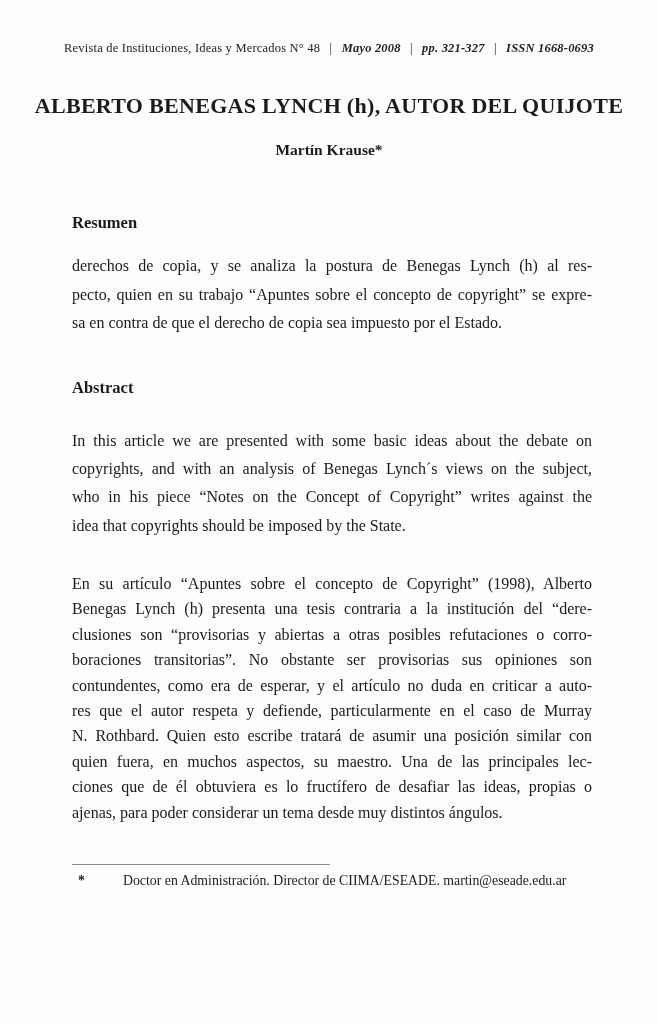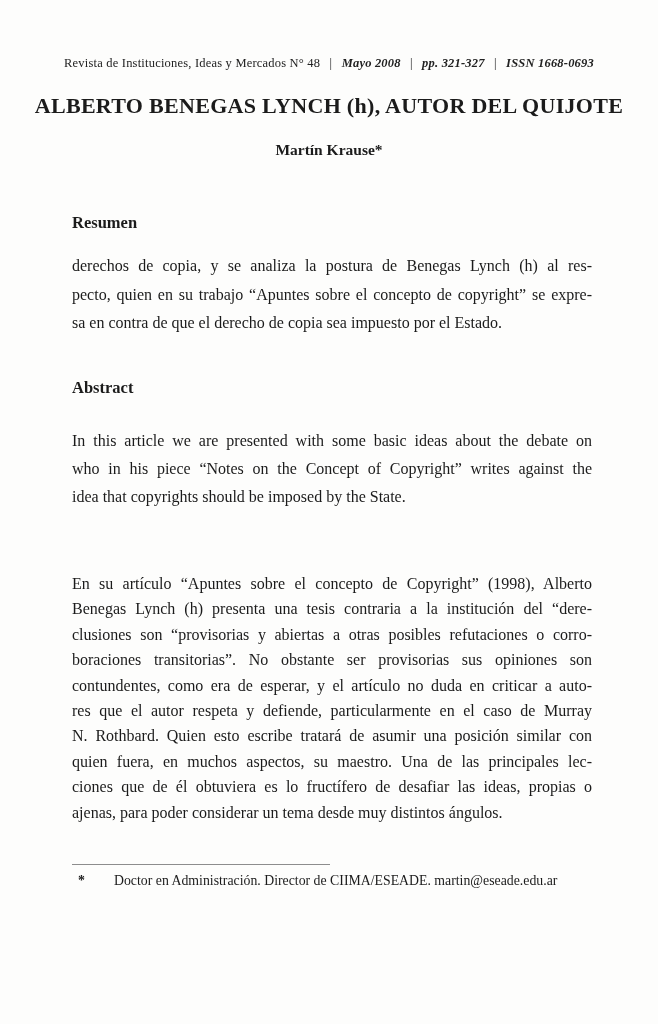--- a/index.html
+++ b/index.html
@@ -14,21 +14,20 @@
     overflow: hidden;
   }
   .journal-header {
     position: absolute;
     top: 41px; left: 0; width: 100%;
     text-align: center;
     font-size: 12.5px;
     letter-spacing: 0.2px;
     white-space: nowrap;
     color: #222;
-    margin-top: 15px;
   }
   .journal-header .sep { margin: 0 6px; font-weight: 400; }
   .journal-header .it { font-style: italic; font-weight: 700; }
   .article-title {
     position: absolute;
     top: 93px; left: 0; width: 100%;
     margin: 0;
     text-align: center;
     font-weight: 700;
     font-size: 22px;
@@ -71,21 +70,21 @@
     width: 258px;
     border-top: 1px solid #8d8d8d;
   }
   .footnote {
     position: absolute;
     left: 78px; top: 873px;
     width: 512px;
     font-size: 13.8px;
   }
   .footnote .marker { position: absolute; left: 0; top: 0; font-weight: 700; }
-  .footnote .ftext { display: block; margin-left: 36px; }
+  .footnote .ftext { display: block; margin-left: 45px; }
 </style>
 </head>
 <body>
 
 <div class="page">
 
   <div class="journal-header">
     <span>Revista de Instituciones, Ideas y Mercados N° 48</span>
     <span class="sep">|</span>
     <span class="it">Mayo 2008</span>
@@ -102,20 +101,21 @@
   <h2 class="sec-heading" id="resumen-h">Resumen</h2>
   <div class="para" id="resumen-p">
       <div class="tline">derechos de copia, y se analiza la postura de Benegas Lynch (h) al res-</div>
       <div class="tline">pecto, quien en su trabajo “Apuntes sobre el concepto de copyright” se expre-</div>
       <div class="tline tlast">sa en contra de que el derecho de copia sea impuesto por el Estado.</div>
     </div>
 
   <h2 class="sec-heading" id="abstract-h">Abstract</h2>
   <div class="para" id="abstract-p">
       <div class="tline">In this article we are presented with some basic ideas about the debate on</div>
+      <div class="tline">copyrights, and with an analysis of Benegas Lynch´s views on the subject,</div>
       <div class="tline">who in his piece “Notes on the Concept of Copyright” writes against the</div>
       <div class="tline tlast">idea that copyrights should be imposed by the State.</div>
     </div>
 
   <div class="para" id="body-p">
       <div class="tline">En su artículo “Apuntes sobre el concepto de Copyright” (1998), Alberto</div>
       <div class="tline">Benegas Lynch (h) presenta una tesis contraria a la institución del “dere-</div>
       <div class="tline">clusiones son “provisorias y abiertas a otras posibles refutaciones o corro-</div>
       <div class="tline">boraciones transitorias”. No obstante ser provisorias sus opiniones son</div>
       <div class="tline">contundentes, como era de esperar, y el artículo no duda en criticar a auto-</div>

